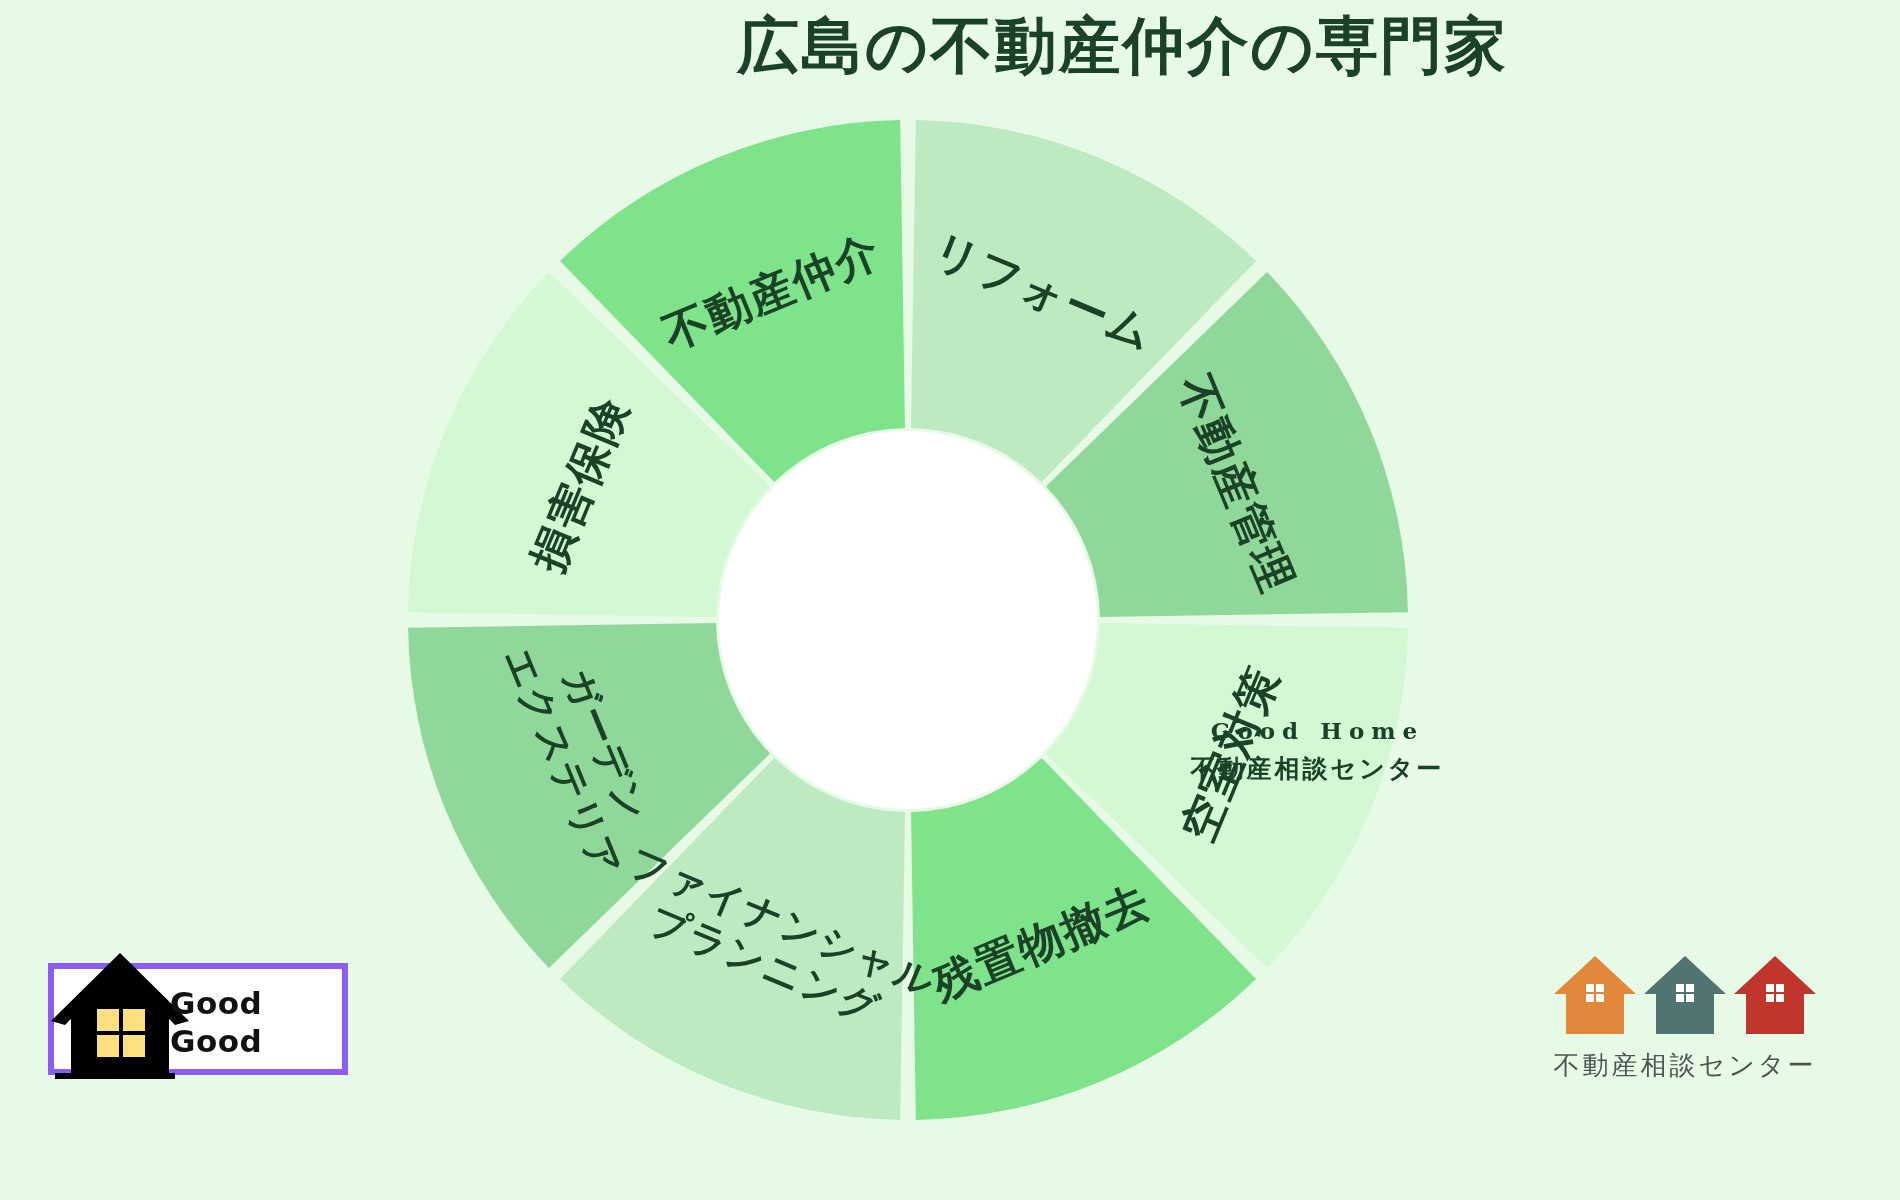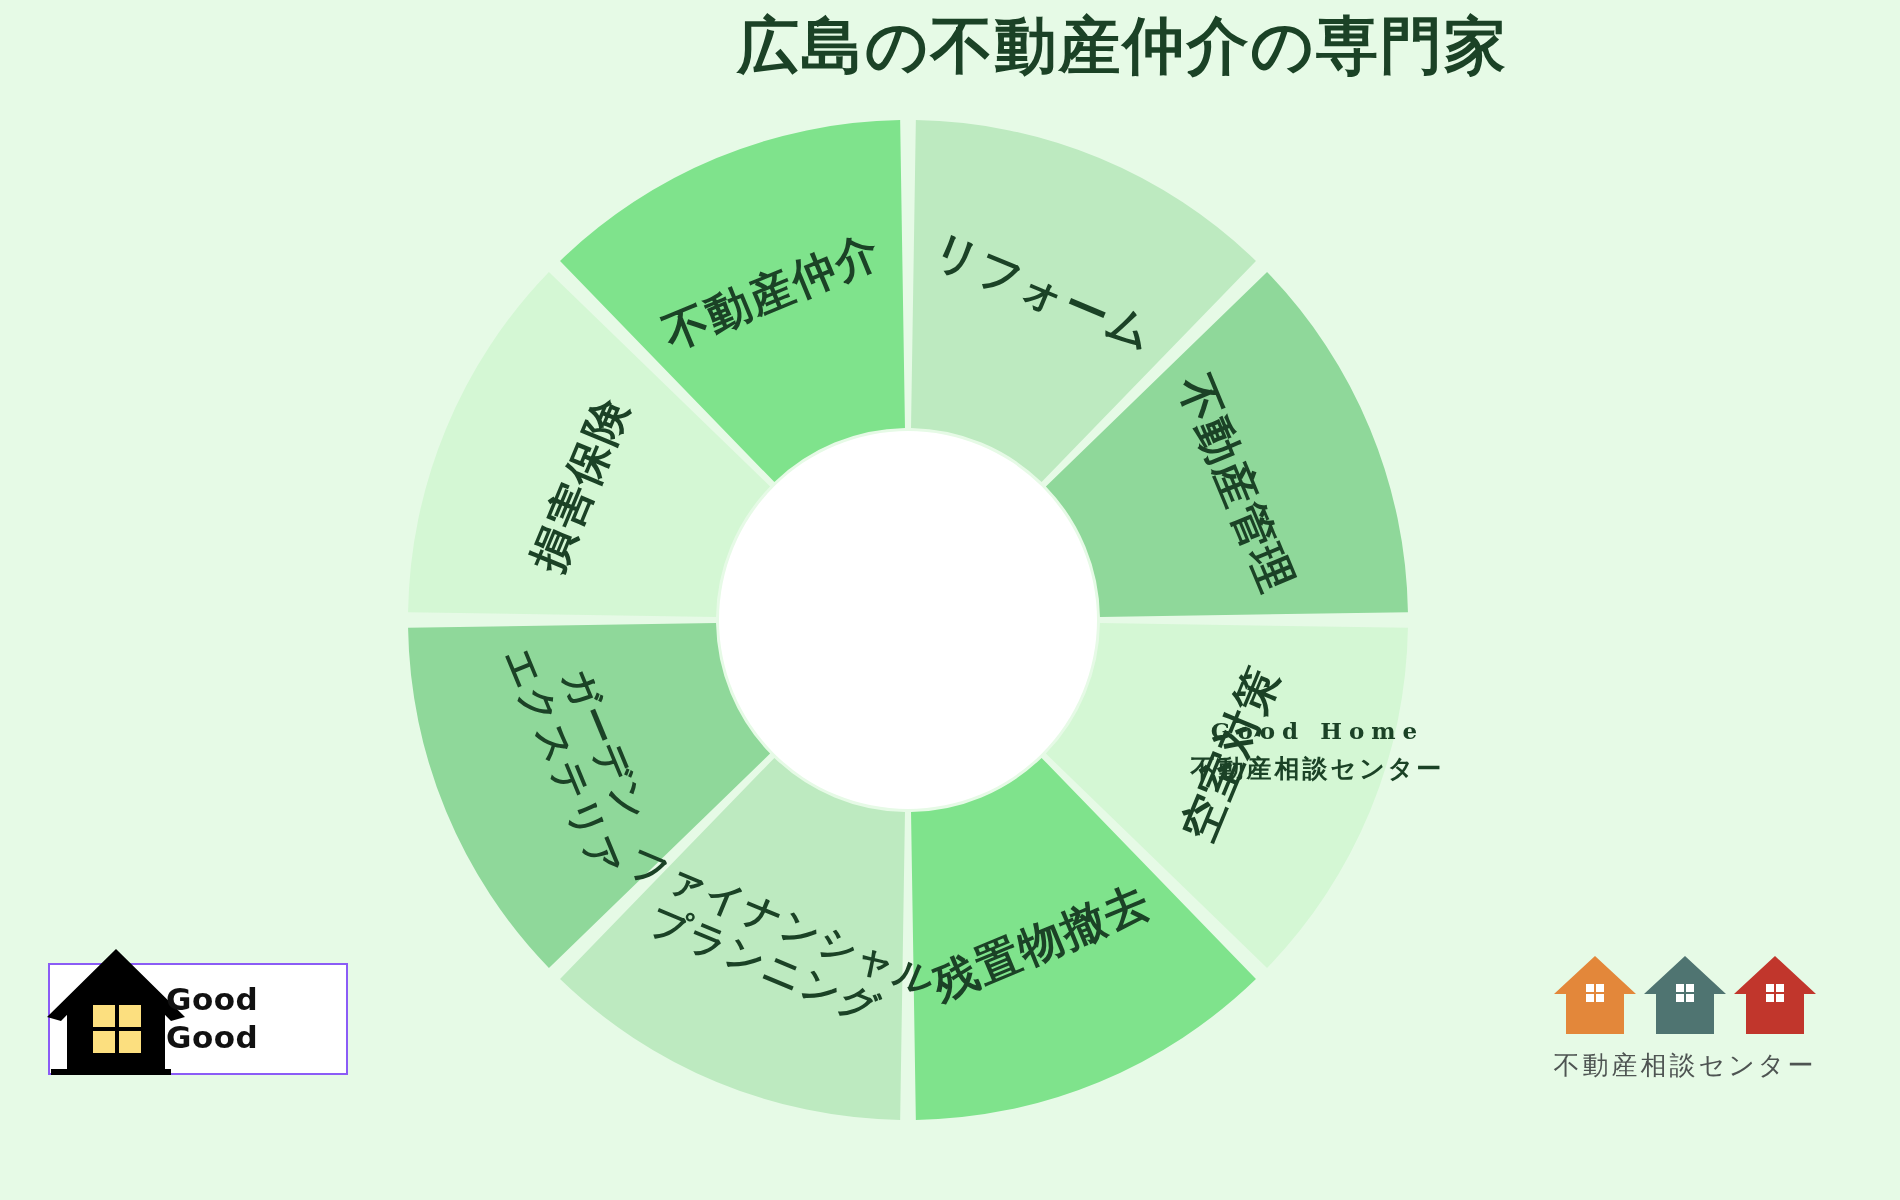--- a/index.html
+++ b/index.html
@@ -37,21 +37,21 @@
   }
   #hub-main{
     font-size:56px;font-weight:bold;letter-spacing:7px;
     margin-bottom:16px;
   }
   #hub-sub{font-size:25px;font-weight:bold;letter-spacing:3px;}
 
   
   #brand-logo{
     position:absolute;left:48px;top:963px;width:300px;height:112px;
-    background:#ffffff;border:2px solid #8b5cf6;box-sizing:border-box;
+    background:#ffffff;border:6px solid #8b5cf6;box-sizing:border-box;
   }
   #brand-logo-text{
     position:absolute;left:116px;top:16px;
     font-size:31px;font-weight:bold;color:#111;line-height:1.22;
     letter-spacing:.5px;
   }
   #brand-house{position:absolute;left:-9px;top:-30px;}
 
   
   #center-logo{position:absolute;left:1520px;top:950px;width:330px;height:135px;}

